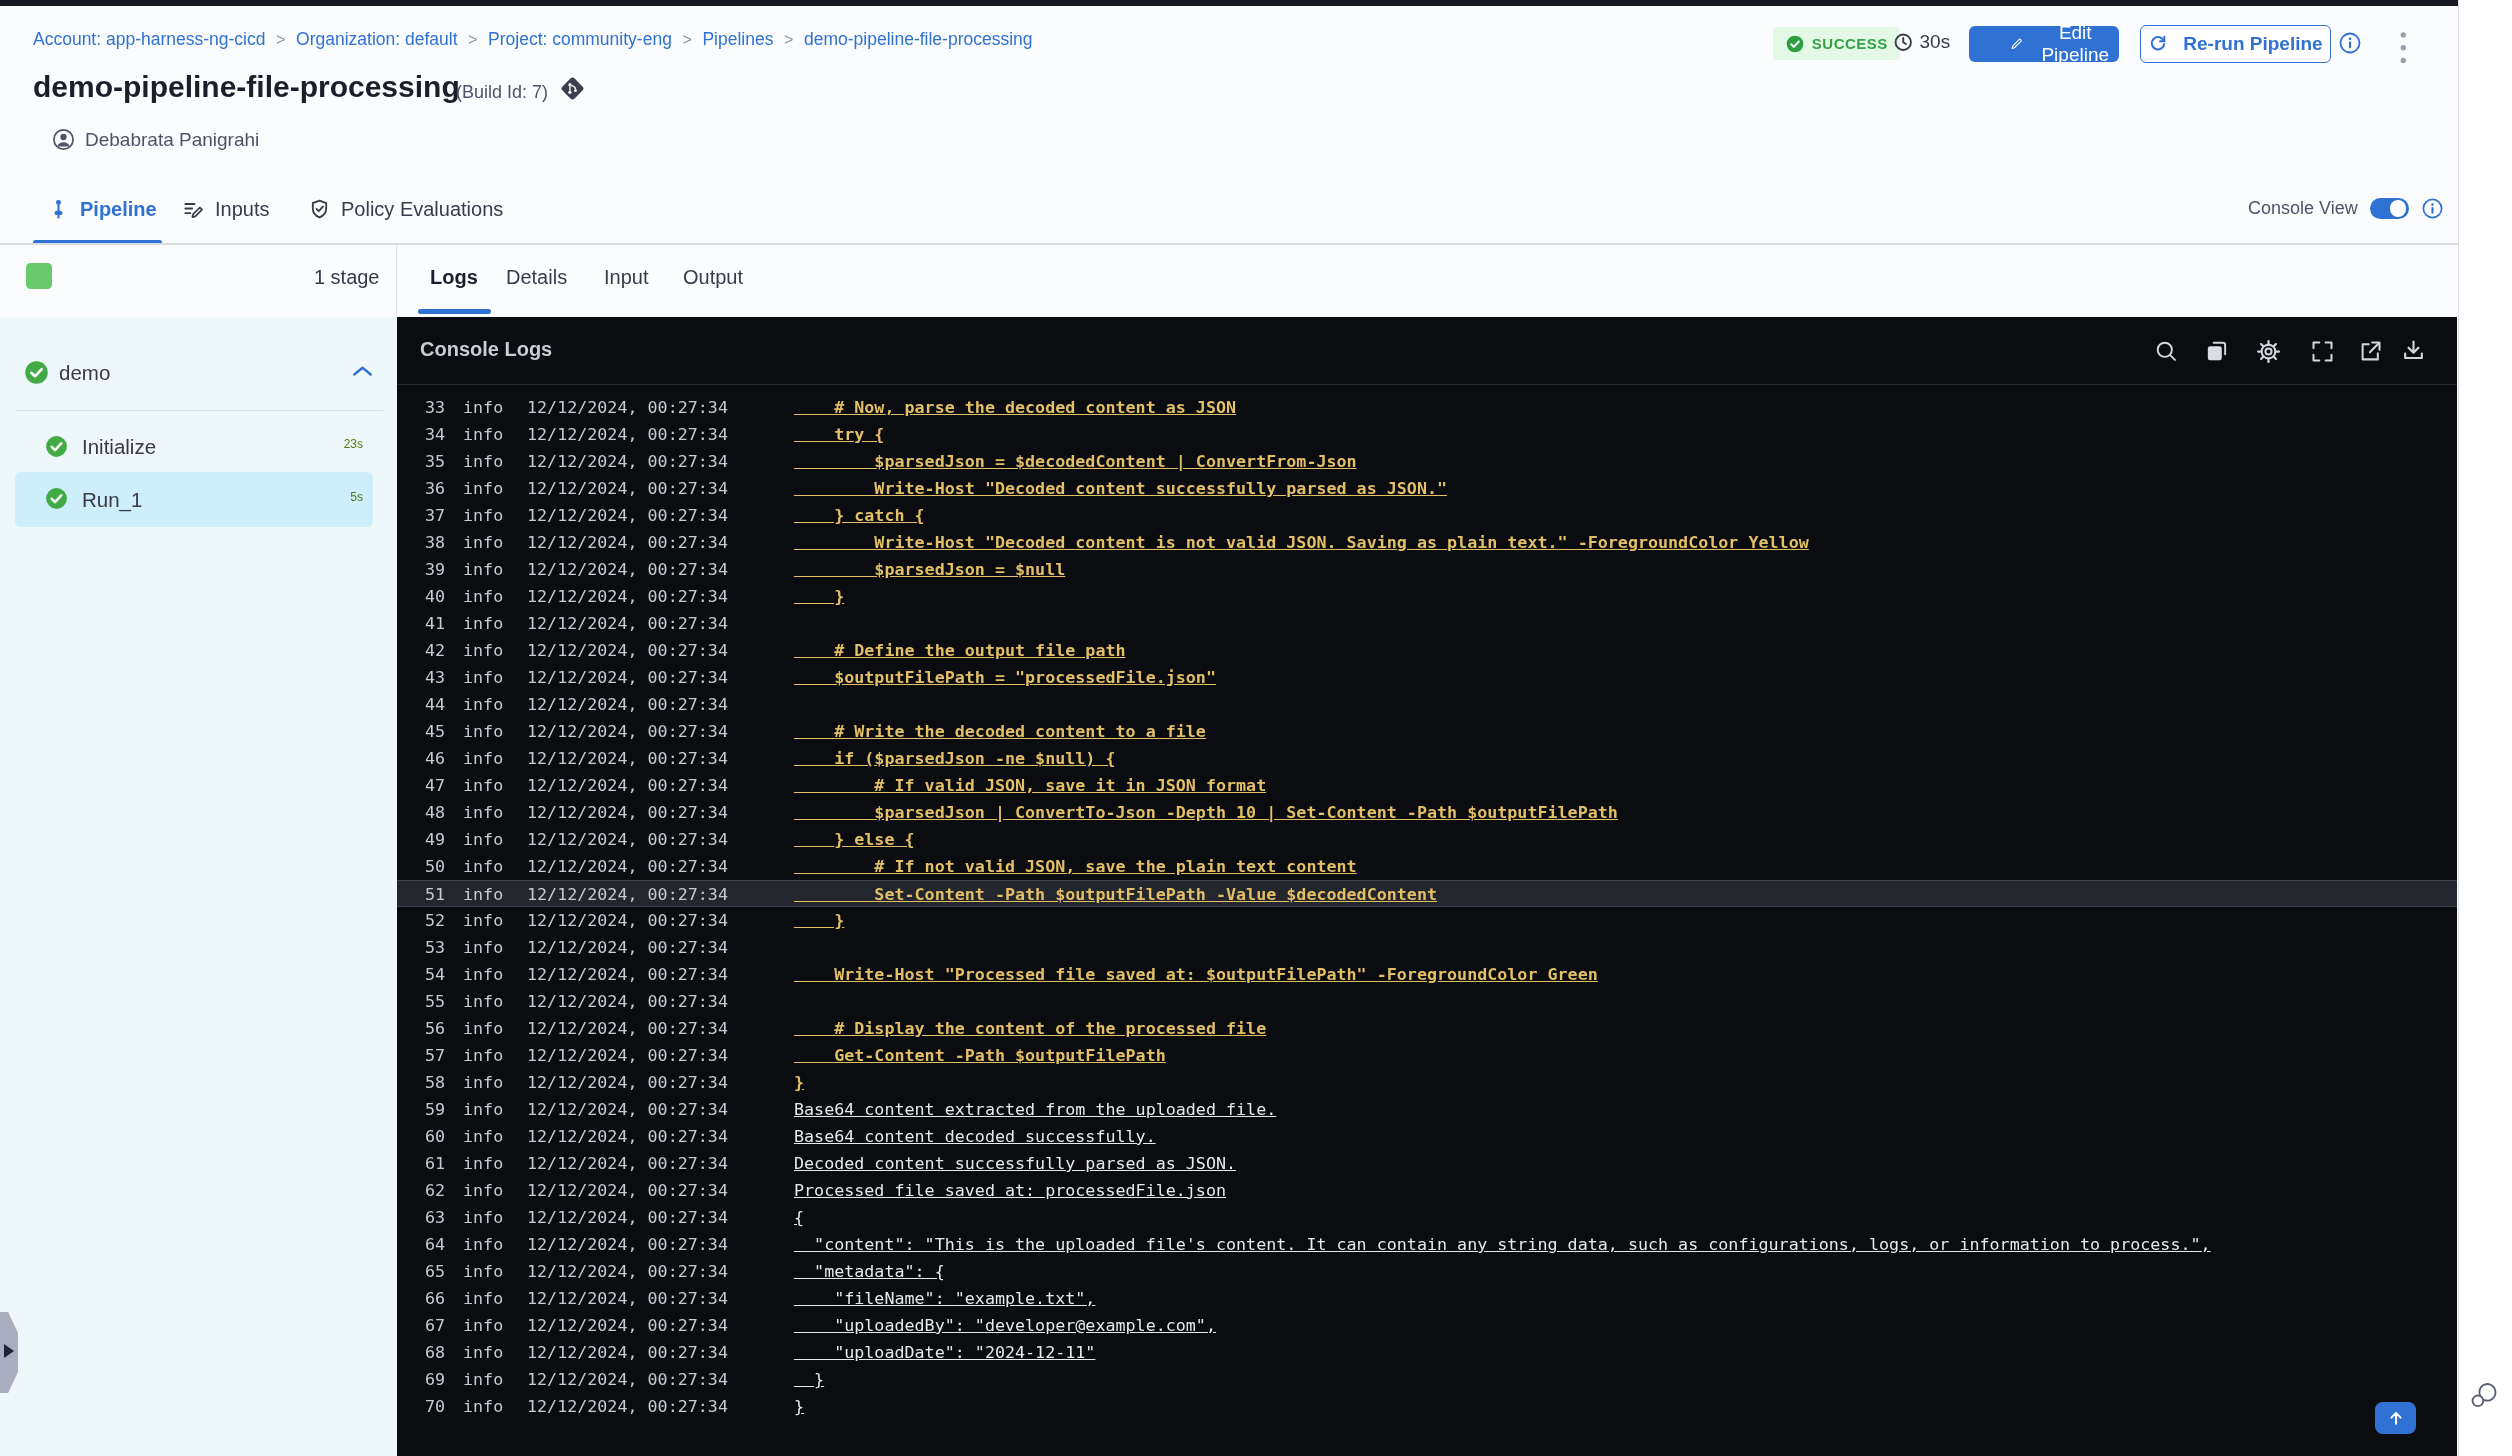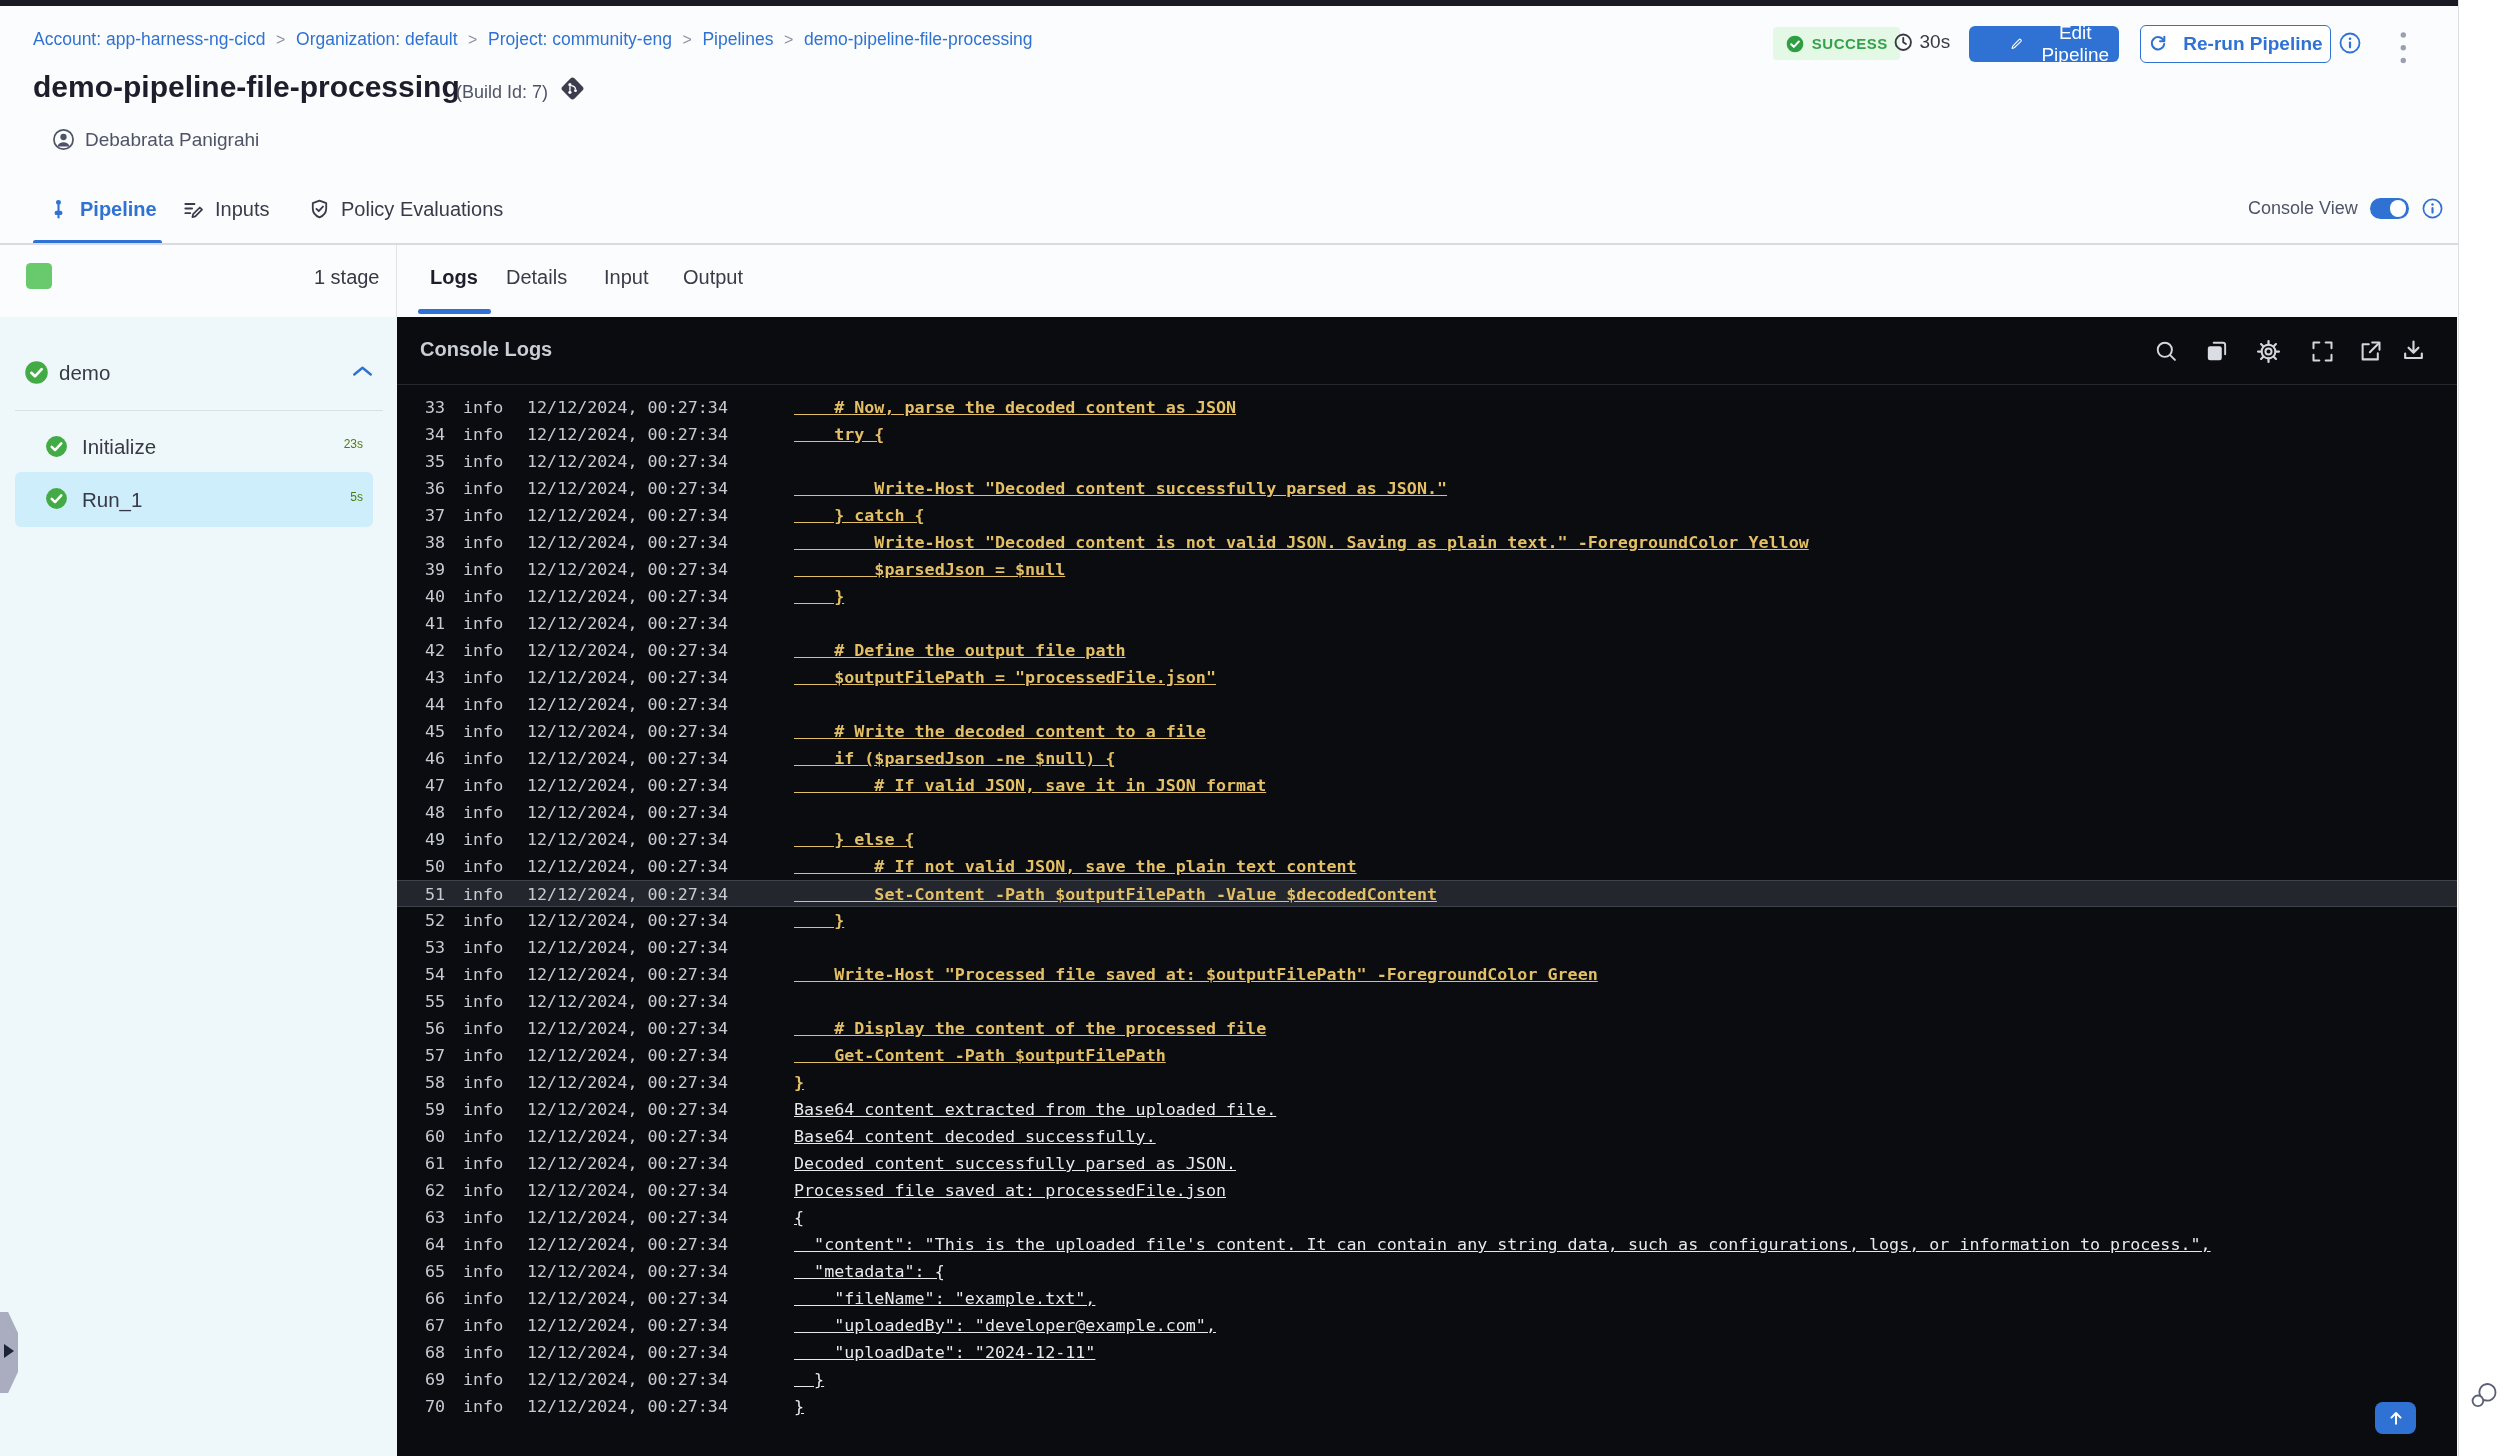--- a/index.html
+++ b/index.html
@@ -325,20 +325,21 @@
         <div class="lrow">
       <span class="ln">34</span>
       <span class="lv">info</span>
       <span class="ts">12/12/2024, 00:27:34</span>
       <span class="tx yellow">    try {</span>
     </div>
         <div class="lrow">
       <span class="ln">35</span>
       <span class="lv">info</span>
       <span class="ts">12/12/2024, 00:27:34</span>
+      <span class="tx yellow">        $parsedJson = $decodedContent | ConvertFrom-Json</span>
     </div>
         <div class="lrow">
       <span class="ln">36</span>
       <span class="lv">info</span>
       <span class="ts">12/12/2024, 00:27:34</span>
       <span class="tx yellow">        Write-Host "Decoded content successfully parsed as JSON."</span>
     </div>
         <div class="lrow">
       <span class="ln">37</span>
       <span class="lv">info</span>
@@ -402,20 +403,21 @@
         <div class="lrow">
       <span class="ln">47</span>
       <span class="lv">info</span>
       <span class="ts">12/12/2024, 00:27:34</span>
       <span class="tx yellow">        # If valid JSON, save it in JSON format</span>
     </div>
         <div class="lrow">
       <span class="ln">48</span>
       <span class="lv">info</span>
       <span class="ts">12/12/2024, 00:27:34</span>
+      <span class="tx yellow">        $parsedJson | ConvertTo-Json -Depth 10 | Set-Content -Path $outputFilePath</span>
     </div>
         <div class="lrow">
       <span class="ln">49</span>
       <span class="lv">info</span>
       <span class="ts">12/12/2024, 00:27:34</span>
       <span class="tx yellow">    } else {</span>
     </div>
         <div class="lrow">
       <span class="ln">50</span>
       <span class="lv">info</span>

